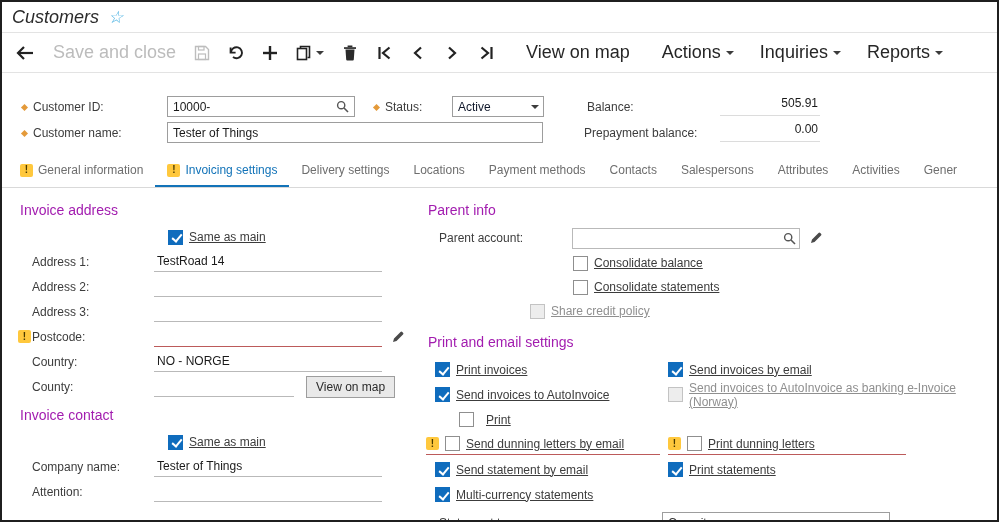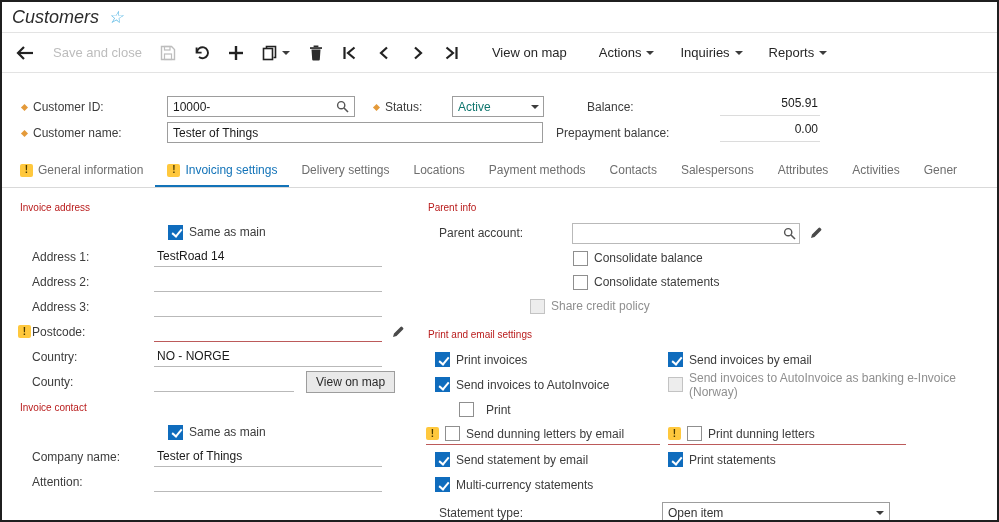--- a/index.html
+++ b/index.html
@@ -13,76 +13,76 @@
               padding-left:10px; gap:9px; background:#fff;font-style:italic; }
   .page-title { font-size:18px; color:#2b2b2b; }
   .fav-star { font-size:17px; color:#42aee0; cursor:pointer; line-height:1; }
 
   
   .toolbar { position:absolute; top:31px; left:0; right:0; height:40px;
              border-bottom:1px solid #e3e3e3; display:flex; align-items:center;
              padding:0 4px; background:#fff; }
   .tbtn { display:inline-flex; align-items:center; justify-content:center;
           height:30px; min-width:34px; padding:0 9px; gap:5px; cursor:pointer;
-          font-size:13px; color:#262626; white-space:nowrap; }
+          font-size:18px; color:#262626; white-space:nowrap; }
   .tbtn.disabled { color:#bcbcbc; cursor:default; }
   .caret { width:0; height:0; border-left:4px solid transparent;
            border-right:4px solid transparent; border-top:4px solid #3c3c3c; }
 
   
   .summary { position:absolute; top:72px; left:0; right:0; height:81px; background:#fff; }
   .s-label { position:absolute; color:#3c3c3c; white-space:nowrap; }
   .req { display:inline-block; width:5px; height:5px; background:#e49a3a;
          transform:rotate(45deg); margin-right:6px; vertical-align:1px; }
   .fldbox { position:absolute; height:21px; border:1px solid #9d9d9d; background:#fff;
             display:flex; align-items:center; padding:8px 5px; }
   .fldbox .val { flex:1; color:#1a1a1a; }
   .rofield { position:absolute; height:20px; border-bottom:1px solid #dcdcdc;
              text-align:right; color:#1a1a1a; padding-right:2px; }
   .combo { position:absolute; height:21px; border:1px solid #9d9d9d; background:#fff;
            display:flex; align-items:center; padding-left:5px; cursor:pointer; }
-  .combo .val { flex:1; color:#0f766e; }
+  .combo .val { flex:1; color:#0f172a; }
   .combo .dd { width:17px; align-self:stretch; display:flex; align-items:center;
                justify-content:center; }
 
   
   .tabs { position:absolute; top:153px; left:0; right:0; height:33px;
           border-bottom:1px solid #d9d9d9; display:flex; align-items:stretch;
           padding-left:6px; overflow:hidden; white-space:nowrap; background:#fff; }
   .tab { display:inline-flex; align-items:center; gap:5px; padding:0 12px;
          font-size:12px; color:#6e6e6e; cursor:pointer; border-bottom:2px solid transparent; }
   .tab.active { color:#1273b8; border-bottom-color:#1273b8; }
 
   .warn { display:inline-flex; width:13px; height:13px; background:#ffc83d;
           border-radius:2px; color:#4a3a00; font-weight:bold; font-size:10px;
           align-items:center; justify-content:center; line-height:1; flex:none; }
 
   
   .content { position:absolute; top:187px; left:0; right:0; bottom:0; background:#fff; }
-  .sec-h { color:#b91c1c; font-size:10px; margin:0 0 7px 2px; }
+  .sec-h { color:#a21caf; font-size:14px; margin:0 0 7px 2px; }
   .colL { position:absolute; left:16px; top:13px; width:398px; }
   .colR { position:absolute; left:424px; top:13px; width:566px; }
 
   .frow { display:flex; align-items:center; height:25px; position:relative; }
   .frow .lbl { width:136px; padding-left:14px; color:#3c3c3c; flex:none; }
   .uline { width:228px; height:20px; line-height:19px; border-bottom:1px solid #b9b9b9;
            padding-left:3px; color:#1a1a1a; background:#fff; }
   .uline.short { width:140px; }
   .uline.error { border-bottom-color:#bc5a5a; }
   .row-warn { position:absolute; left:0; top:6px; }
 
   .cbrow { display:flex; align-items:center; gap:6px; height:24px; }
   .cb { width:15px; height:15px; border:1px solid #8f8f8f; background:#fff;
         position:relative; flex:none; cursor:pointer; }
   .cb.checked { background:#0f6cbd; border-color:#0f6cbd; }
   .cb.checked::after { content:""; position:absolute; left:4.5px; top:1.5px;
         width:4px; height:8px; border-right:2px solid #fff; border-bottom:2px solid #fff;
         transform:rotate(40deg); }
   .cb.disabled { background:#ededed; border-color:#c3c3c3; cursor:default; }
-  .cbl { color:#3c3c3c; }
+  .cbl { color:#3c3c3c;text-decoration:underline; }
   .cbl.dim { color:#8f8f8f; }
 
   .lookup { display:flex; align-items:center; height:21px; width:228px;
             border:1px solid #b9b9b9; background:#fff; padding:0 3px; }
   .lookup .val { flex:1; }
   .icon-btn { display:inline-flex; align-items:center; justify-content:center;
               cursor:pointer; margin-left:9px; }
 
   .grid-row { display:flex; align-items:center; height:25px; }
   .cell-l { width:242px; display:flex; align-items:center; gap:6px; padding-left:9px; flex:none; position:relative; }
@@ -209,21 +209,21 @@
     </div>
 
     <span class="s-label" style="left:585px; top:26px;">Balance:</span>
     <div class="rofield" style="left:718px; top:22px; width:100px;">505.91</div>
 
     <span class="s-label" style="left:20px; top:52px;"><span class="req"></span><span>Customer name:</span></span>
     <div class="fldbox" style="left:165px; top:48px; width:376px;">
       <span class="val">Tester of Things</span>
     </div>
 
-    <span class="s-label" style="left:554px; top:52px;">Prepayment balance:</span>
+    <span class="s-label" style="left:582px; top:52px;">Prepayment balance:</span>
     <div class="rofield" style="left:718px; top:48px; width:100px;">0.00</div>
   </div>
 
   <div class="tabs">
     <span class="tab">
         <span class="warn">!</span>
         <span>General information</span>
       </span>
     <span class="tab active">
         <span class="warn">!</span>

